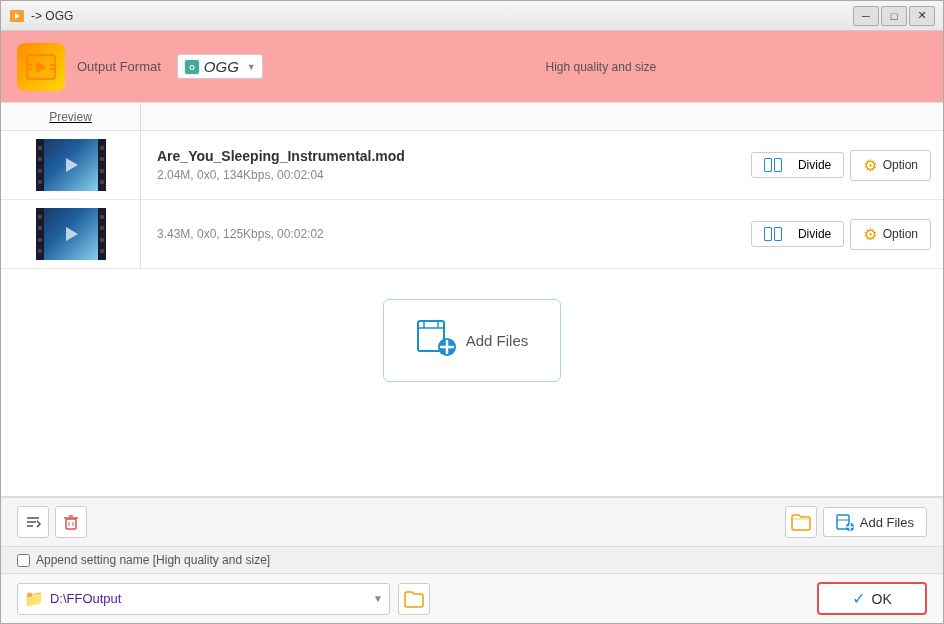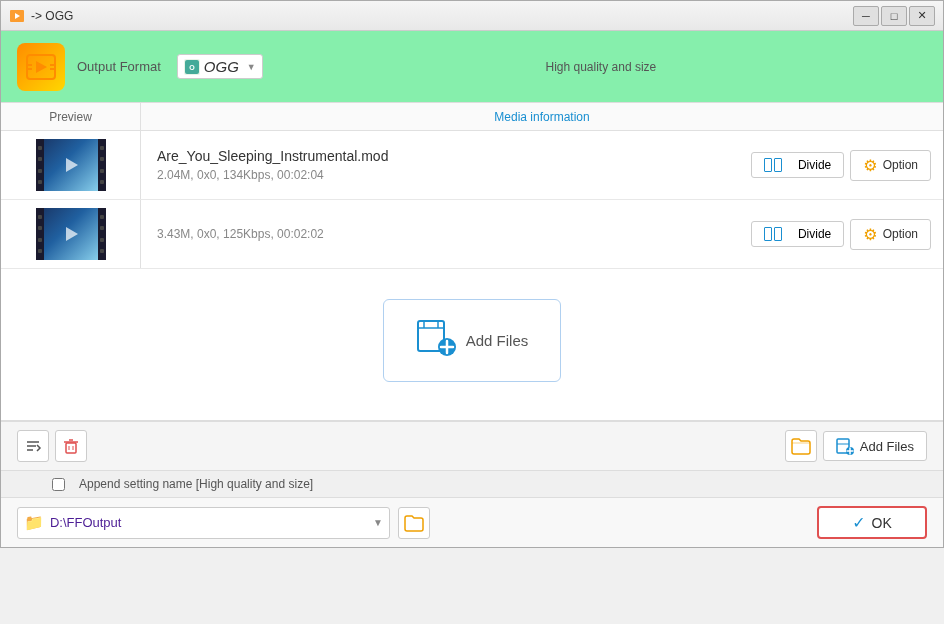--- a/index.html
+++ b/index.html
@@ -6,21 +6,21 @@
     body {
       font-family: 'Segoe UI', Arial, sans-serif;
       font-size: 13px;
       background: #f0f0f0;
       width: 944px;
       height: 624px;
       overflow: hidden;
     }
     .window {
       width: 944px;
-      height: 548px;
+      height: 624px;
       background: #ffffff;
       border: 1px solid #aaaaaa;
       display: flex;
       flex-direction: column;
     }
     .title-bar {
       height: 30px;
       background: linear-gradient(to bottom, #f5f5f5, #e8e8e8);
       border-bottom: 1px solid #cccccc;
       display: flex;
@@ -52,21 +52,21 @@
       display: flex;
       align-items: center;
       justify-content: center;
       font-size: 11px;
       color: #333;
     }
 
     
     .toolbar {
       height: 72px;
-      background: #86efac;
+      background: #fca5a5;
       border-bottom: 1px solid #ddd;
       display: flex;
       align-items: center;
       padding: 0 16px;
       gap: 12px;
     }
     .app-icon {
       width: 48px;
       height: 48px;
       background: linear-gradient(135deg, #ff8c00, #ffd700);
@@ -162,20 +162,21 @@
       flex: 1;
       overflow-y: auto;
       border-bottom: 1px solid #ddd;
     }
     .file-list-header {
       display: flex;
       background: #fafafa;
       border-bottom: 1px solid #e0e0e0;
       height: 28px;
       align-items: center;
+      text-decoration: underline;
     }
     .header-preview {
       width: 140px;
       text-align: center;
       font-size: 12px;
       color: #666;
       border-right: 1px solid #e0e0e0;
       height: 100%;
       display: flex;
       align-items: center;
@@ -240,21 +241,21 @@
       display: flex;
       align-items: center;
       justify-content: center;
     }
     .file-info {
       flex: 1;
       padding: 8px 16px;
     }
     .file-name {
       font-size: 14px;
-      font-weight: normal;
+      font-weight: bold;
       color: #333;
       margin-bottom: 4px;
     }
     .file-meta {
       font-size: 12px;
       color: #888;
     }
     .file-actions {
       display: flex;
       align-items: center;
@@ -379,24 +380,23 @@
       background: #f0f0f0;
       border-top: 1px solid #ddd;
       padding: 6px 16px;
       display: flex;
       align-items: center;
       gap: 10px;
     }
     .checkbox-wrap {
       display: flex;
       align-items: center;
-      gap: 14px;
+      gap: 6px;
       font-size: 12px;
       color: #555;
-      margin-left: 35px;
     }
     .checkbox-wrap input { cursor: pointer; }
     .spacer { flex: 1; }
 
     
     .output-bar {
       background: #f8f8f8;
       border-top: 1px solid #ddd;
       padding: 8px 16px;
       display: flex;
@@ -504,21 +504,20 @@
       </div>
       <span class="format-dropdown-text">OGG</span>
       <span class="format-dropdown-arrow">▼</span>
     </div>
     <span class="quality-text">High quality and size</span>
 
   </div>
 
   <div class="file-list-header">
     <div class="header-preview">Preview</div>
-    <div class="header-media-info">Media information</div>
   </div>
 
   <div class="file-list-container">
 
     <div class="file-row">
       <div class="file-preview">
         <div class="film-strip">
           <div class="film-strip-side left">
             <div class="film-hole"></div>
             <div class="film-hole"></div>

